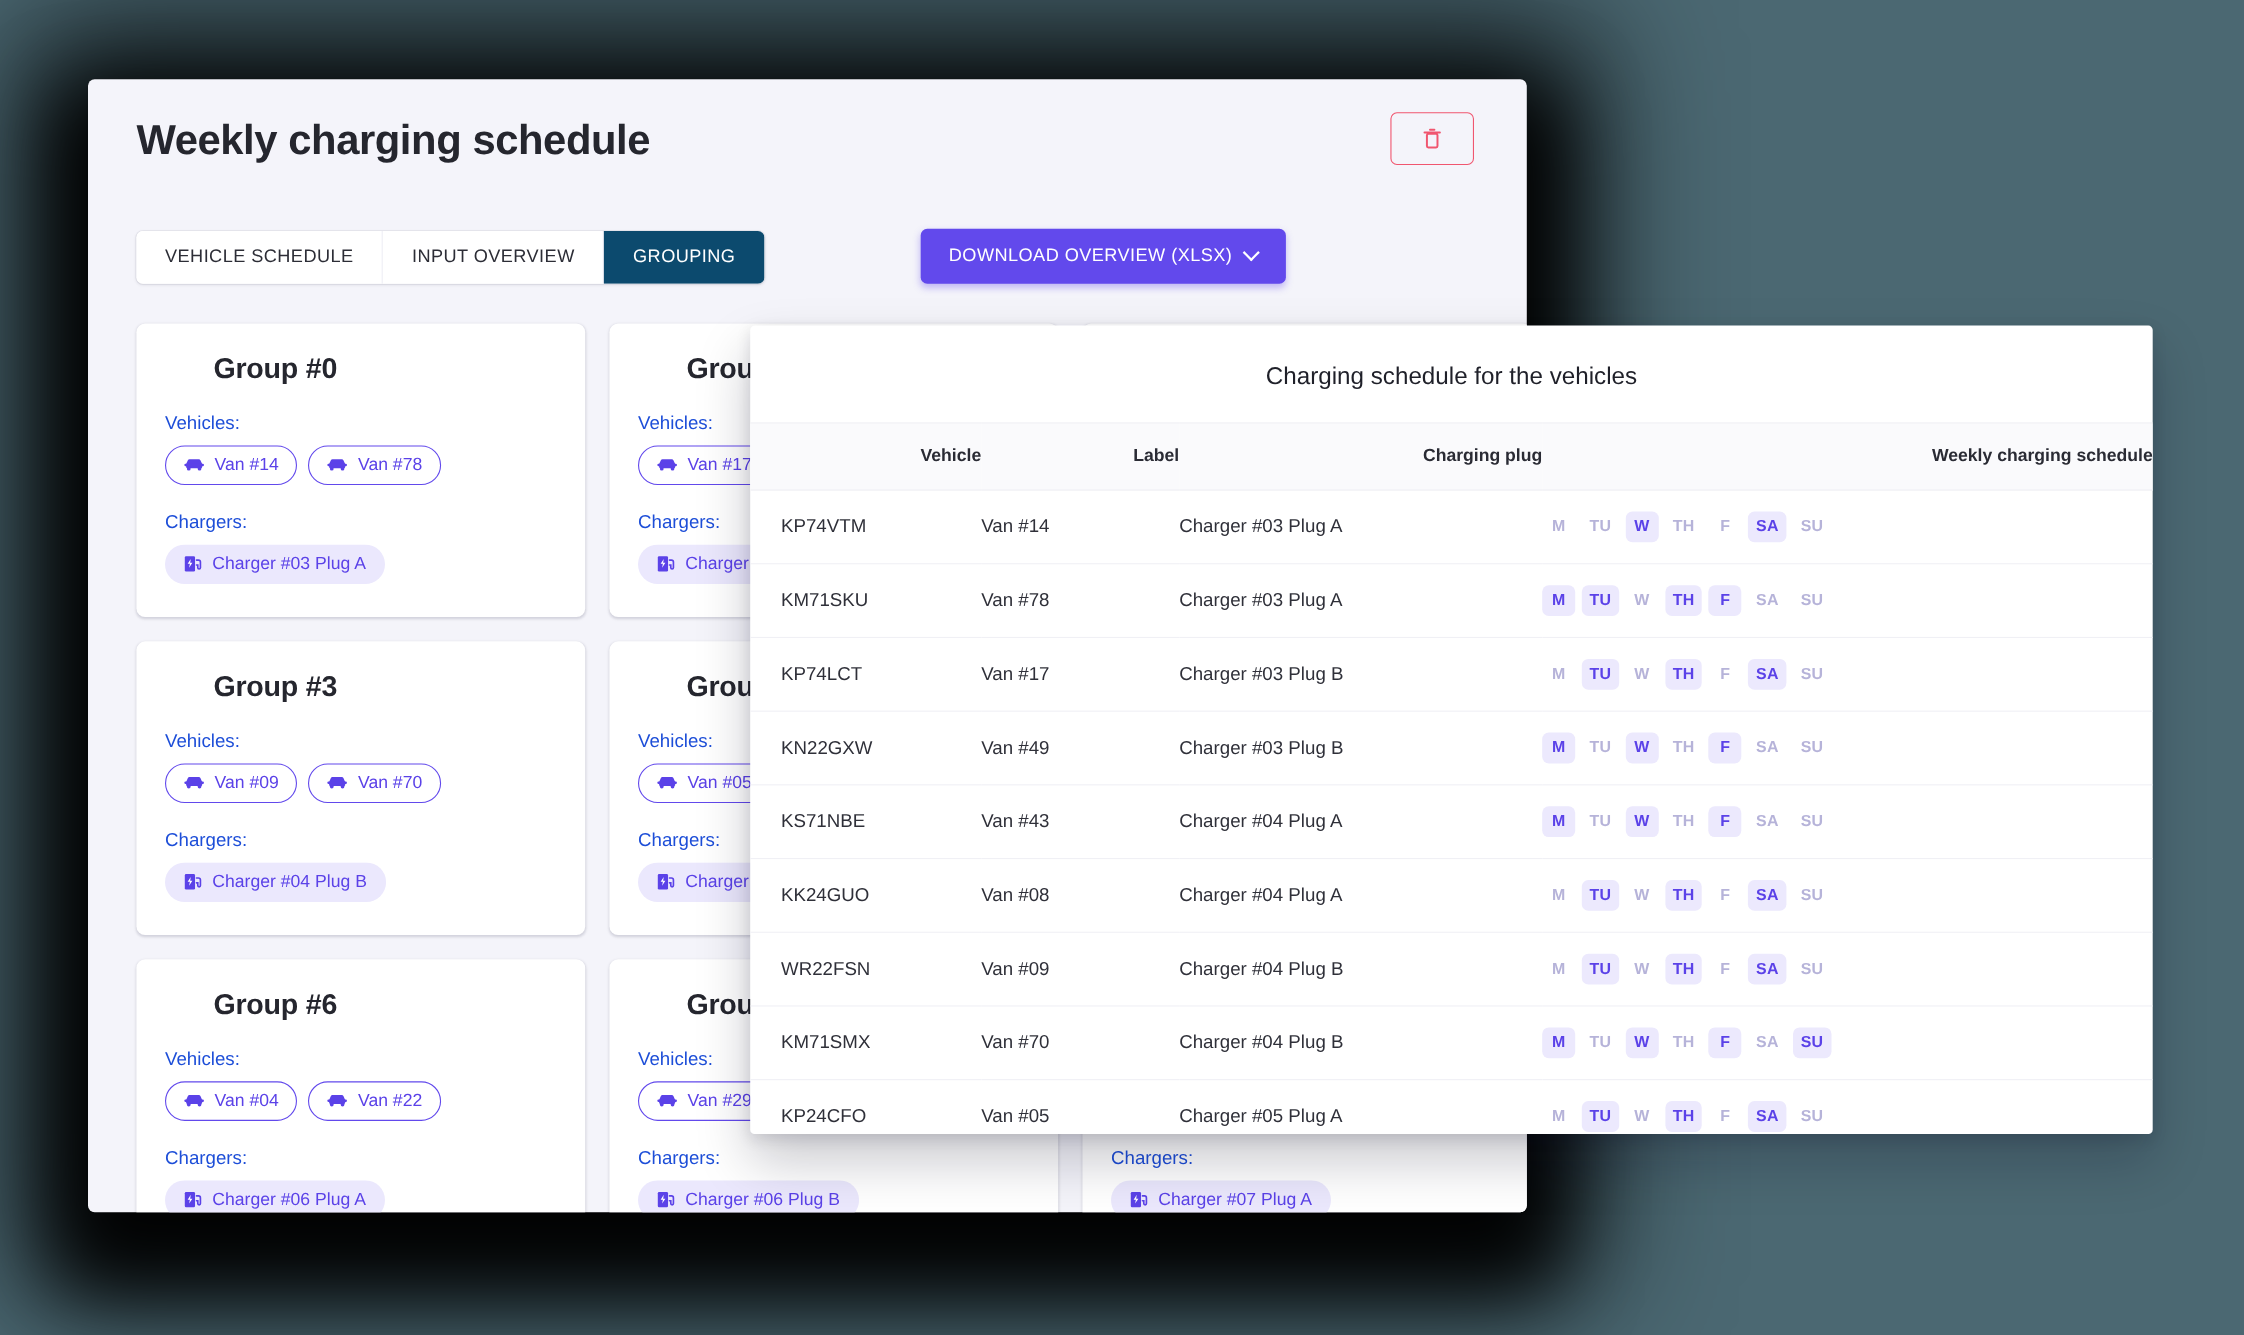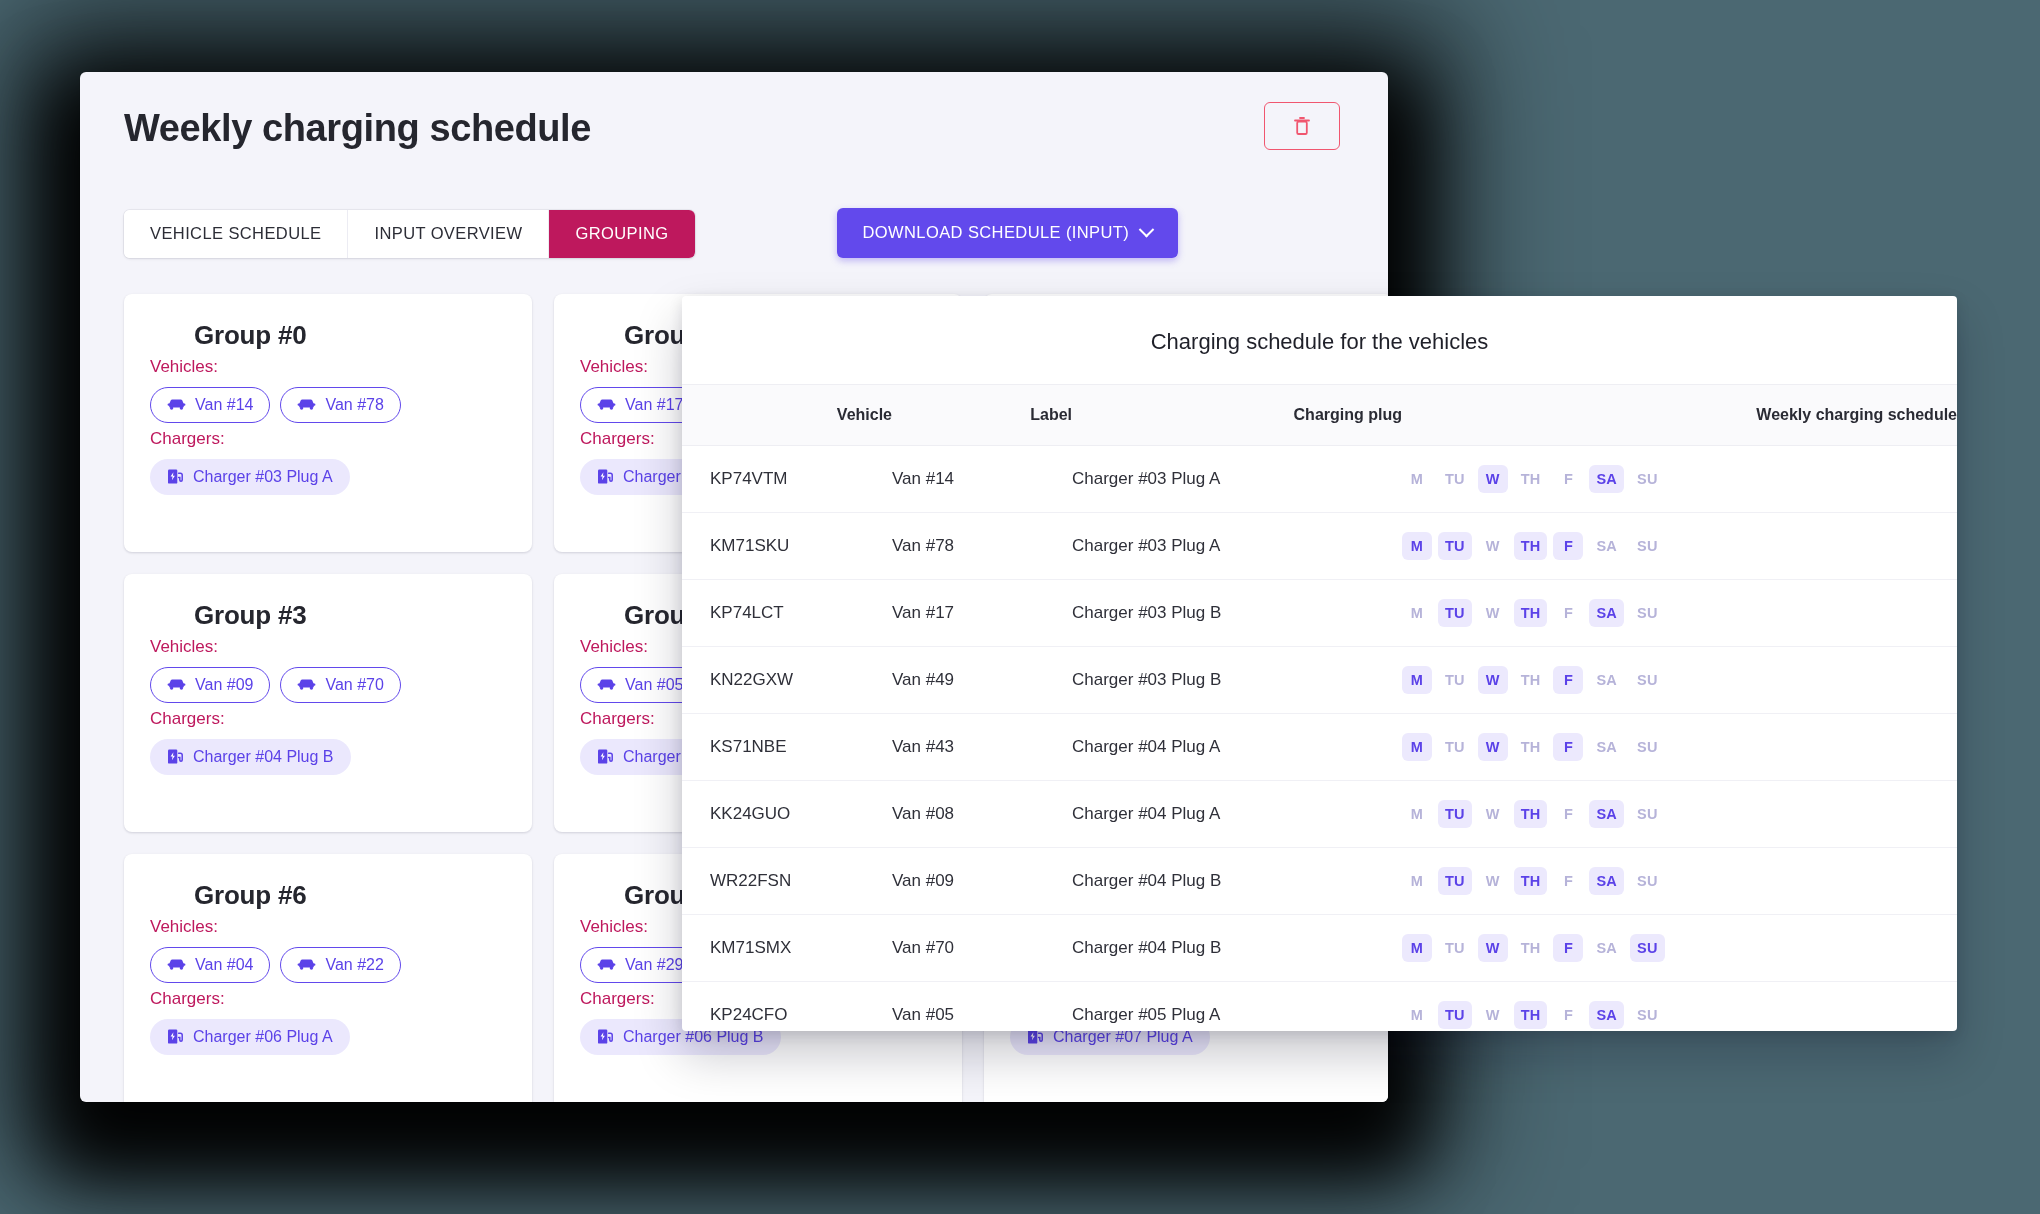--- a/index.html
+++ b/index.html
@@ -92,21 +92,21 @@
     color: #2c2d36;
     background: #ffffff;
     border: none;
     border-right: 1px solid #ececf3;
     cursor: pointer;
     white-space: nowrap;
     font-family: "Liberation Sans", sans-serif;
   }
   .tab:last-child { border-right: none; }
   .tab.active {
-    background: #be185d;
+    background: #0c4a6e;
     color: #ffffff;
   }
 
   #download-button {
     margin-left: 110px;
     height: 50px;
     padding: 0 26px;
     background: #6249ec;
     color: #fff;
     border: none;
@@ -149,22 +149,22 @@
   .group-title {
     font-size: 26px;
     font-weight: 700;
     color: #25262e;
     letter-spacing: -0.2px;
     margin-left: 44px;
   }
 
   .group-sublabel {
     font-size: 17px;
-    color: #be185d;
-    margin-top: 6px;
+    color: #1d4ed8;
+    margin-top: 24px;
   }
 
   .chip-row {
     display: flex;
     flex-wrap: wrap;
     gap: 10px;
     margin-top: 10px;
   }
 
   .chip {
@@ -287,21 +287,21 @@
   </div>
 
   <div id="toolbar">
     <div id="tabs">
       <button class="tab">VEHICLE SCHEDULE</button>
       <button class="tab">INPUT OVERVIEW</button>
       <button class="tab active">GROUPING</button>
     </div>
 
     <button id="download-button">
-      <span>DOWNLOAD SCHEDULE (INPUT)</span>
+      <span>DOWNLOAD OVERVIEW (XLSX)</span>
       <span class="chev"></span>
     </button>
   </div>
 
   <div id="group-grid">
       <div class="group-card">
         <div class="group-title">Group #0</div>
         <div class="group-sublabel">Vehicles:</div>
         <div class="chip-row">
           <span class="chip vehicle">

